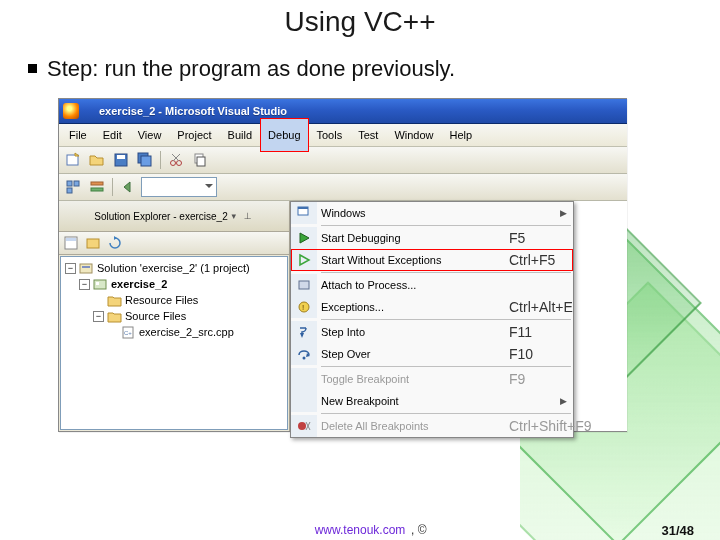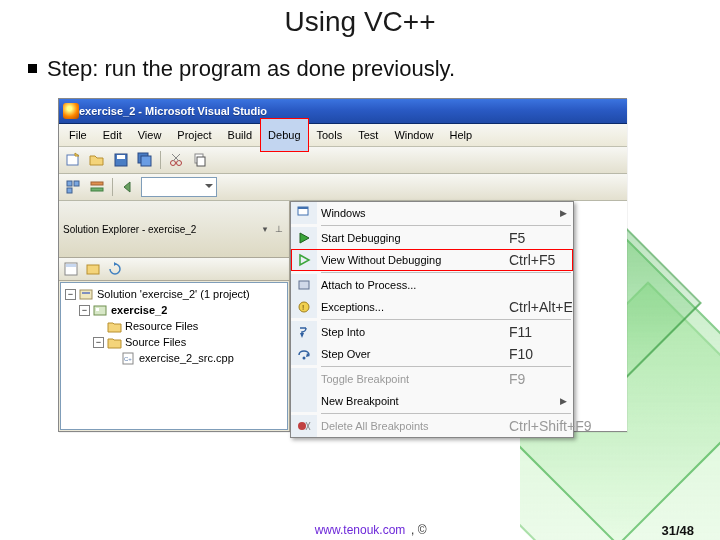--- a/index.html
+++ b/index.html
@@ -5,34 +5,34 @@
 html,body{margin:0;padding:0;font-family:Arial,Helvetica,sans-serif;width:720px;height:540px;overflow:hidden;background:#fff}
 .slide{position:relative;width:720px;height:540px;background:#fff}
 .deco1{position:absolute;right:0;bottom:0;width:200px;height:540px;overflow:hidden;opacity:0.95}
 .deco1 .g{position:absolute;right:-60px;bottom:-60px;width:260px;height:260px;border:2px solid rgba(120,200,120,0.5);background:linear-gradient(135deg,rgba(120,220,110,0.35),rgba(200,255,190,0.15));transform:rotate(45deg)}
 .deco1 .g2{right:-10px;bottom:40px;width:220px;height:220px;border-color:rgba(60,170,70,0.6);background:linear-gradient(135deg,rgba(90,200,90,0.4),rgba(200,255,190,0.1))}
 .deco1 .g3{right:50px;bottom:160px;width:150px;height:150px;border-color:rgba(50,150,60,0.6);background:linear-gradient(135deg,rgba(70,180,80,0.45),rgba(200,255,190,0.05))}
 .title{position:absolute;top:6px;left:0;width:100%;text-align:center;font-size:28px;font-weight:400;color:#1a1a1a}
 .bullet{position:absolute;top:56px;left:28px;font-size:22px;color:#111}
 .bullet .sq{display:inline-block;width:9px;height:9px;background:#000;margin-right:10px;vertical-align:middle;margin-bottom:3px}
 .shot{position:absolute;top:98px;left:58px;width:568px;border:1px solid #888;border-right:none;box-shadow:1px 1px 0 rgba(0,0,0,0.05)}
-.titlebar{height:24px;background:linear-gradient(#3b74e0,#2a5ac4 45%,#1f4aa8);display:flex;align-items:center;padding:0 4px;gap:0;border-bottom:1px solid #0a2a6a}
+.titlebar{height:24px;background:linear-gradient(#3b74e0,#2a5ac4 45%,#1f4aa8);display:flex;align-items:center;padding:0 4px;gap:20px;border-bottom:1px solid #0a2a6a}
 .vsicon{width:16px;height:16px;background:radial-gradient(circle at 40% 35%,#ff8 15%,#f80 55%,#a40 100%);border-radius:3px;flex:none}
 .titletxt{color:#fff;font-size:11px;font-weight:bold;text-shadow:0 1px 0 rgba(0,0,0,0.3)}
 .menubar{height:22px;background:linear-gradient(#f7f7f3,#ece9d8);border-bottom:1px solid #c0c0b0;display:flex;align-items:center;font-size:11px;padding:0 2px}
 .mitem{padding:3px 8px;display:flex;align-items:center;height:16px;cursor:default}
 .mitem.active{background:#c2d5f0;border:1px solid #316ac5;padding:8px 7px}
 .toolbar{height:26px;background:linear-gradient(#f7f7f3,#e3e0cf);border-bottom:1px solid #b8b8a8;display:flex;align-items:center;padding:0 3px;gap:2px}
 .tbtn{width:22px;height:22px;display:flex;align-items:center;justify-content:center}
 .tsep{width:1px;height:18px;background:#b0b0a0;margin:0 2px}
 .combo{width:70px;height:18px;background:#fff;border:1px solid #7f9db9;font-size:10px;display:flex;align-items:center;padding:0 2px;position:relative}
 .combo::after{content:'';position:absolute;right:3px;top:6px;border:4px solid transparent;border-top-color:#555}
 .body{display:flex;height:230px;background:#ece9d8}
 .panel{width:230px;background:#ece9d8;border-right:1px solid #aca899;display:flex;flex-direction:column}
-.panelhdr{height:18px;background:linear-gradient(#f0f0ea,#ddd9c3);border-bottom:1px solid #aca899;font-size:10px;padding:19px 4px;display:flex;align-items:center;justify-content:space-between}
+.panelhdr{height:18px;background:linear-gradient(#f0f0ea,#ddd9c3);border-bottom:1px solid #aca899;font-size:10px;padding:6px 4px;display:flex;align-items:center;justify-content:center}
 .pinrow{display:flex;gap:2px}
 .pin{width:12px;height:12px;font-size:9px;display:flex;align-items:center;justify-content:center;color:#555}
 .ptb{height:22px;background:linear-gradient(#f7f7f3,#e3e0cf);border-bottom:1px solid #aca899;display:flex;align-items:center;padding:0 3px;gap:4px}
 .tree{flex:1;background:#fff;border:1px solid #7f9db9;margin:1px;font-size:11px;padding:3px 2px;overflow:hidden}
 .tnode{display:flex;align-items:center;height:16px;gap:3px;white-space:nowrap}
 .exp{width:9px;height:9px;border:1px solid #808080;display:flex;align-items:center;justify-content:center;font-size:9px;line-height:1;color:#000;background:#fff;flex:none}
 .ticon{width:15px;height:13px;flex:none}
 .main{flex:1;background:#fff;position:relative}
 .menu{position:absolute;top:0;left:0;width:282px;background:#f9f9f9;border:1px solid #868686;box-shadow:2px 2px 4px rgba(0,0,0,0.35);font-size:11px}
 .mrow{display:flex;align-items:center;height:22px;padding:0 6px 0 0;position:relative}
@@ -243,21 +243,21 @@
               </span>
               <span class="mlbl">Start Debugging</span>
               <span class="msc">F5</span>
             </div>
             <div class="mrow hl">
               <span class="micon">
                 <svg width="14" height="14">
                   <path d="M3 2 L12 7 L3 12 Z" fill="none" stroke="#3aa53a" stroke-width="1.5"></path>
                 </svg>
               </span>
-              <span class="mlbl">View Without Debugging</span>
+              <span class="mlbl">Start Without Exceptions</span>
               <span class="msc">Ctrl+F5</span>
             </div>
             <div class="msep"></div>
             <div class="mrow">
               <span class="micon">
                 <svg width="14" height="14">
                   <rect x="2" y="3" width="10" height="8" fill="#d0d8e8" stroke="#607090"></rect>
                 </svg>
               </span>
               <span class="mlbl">Attach to Process...</span>

